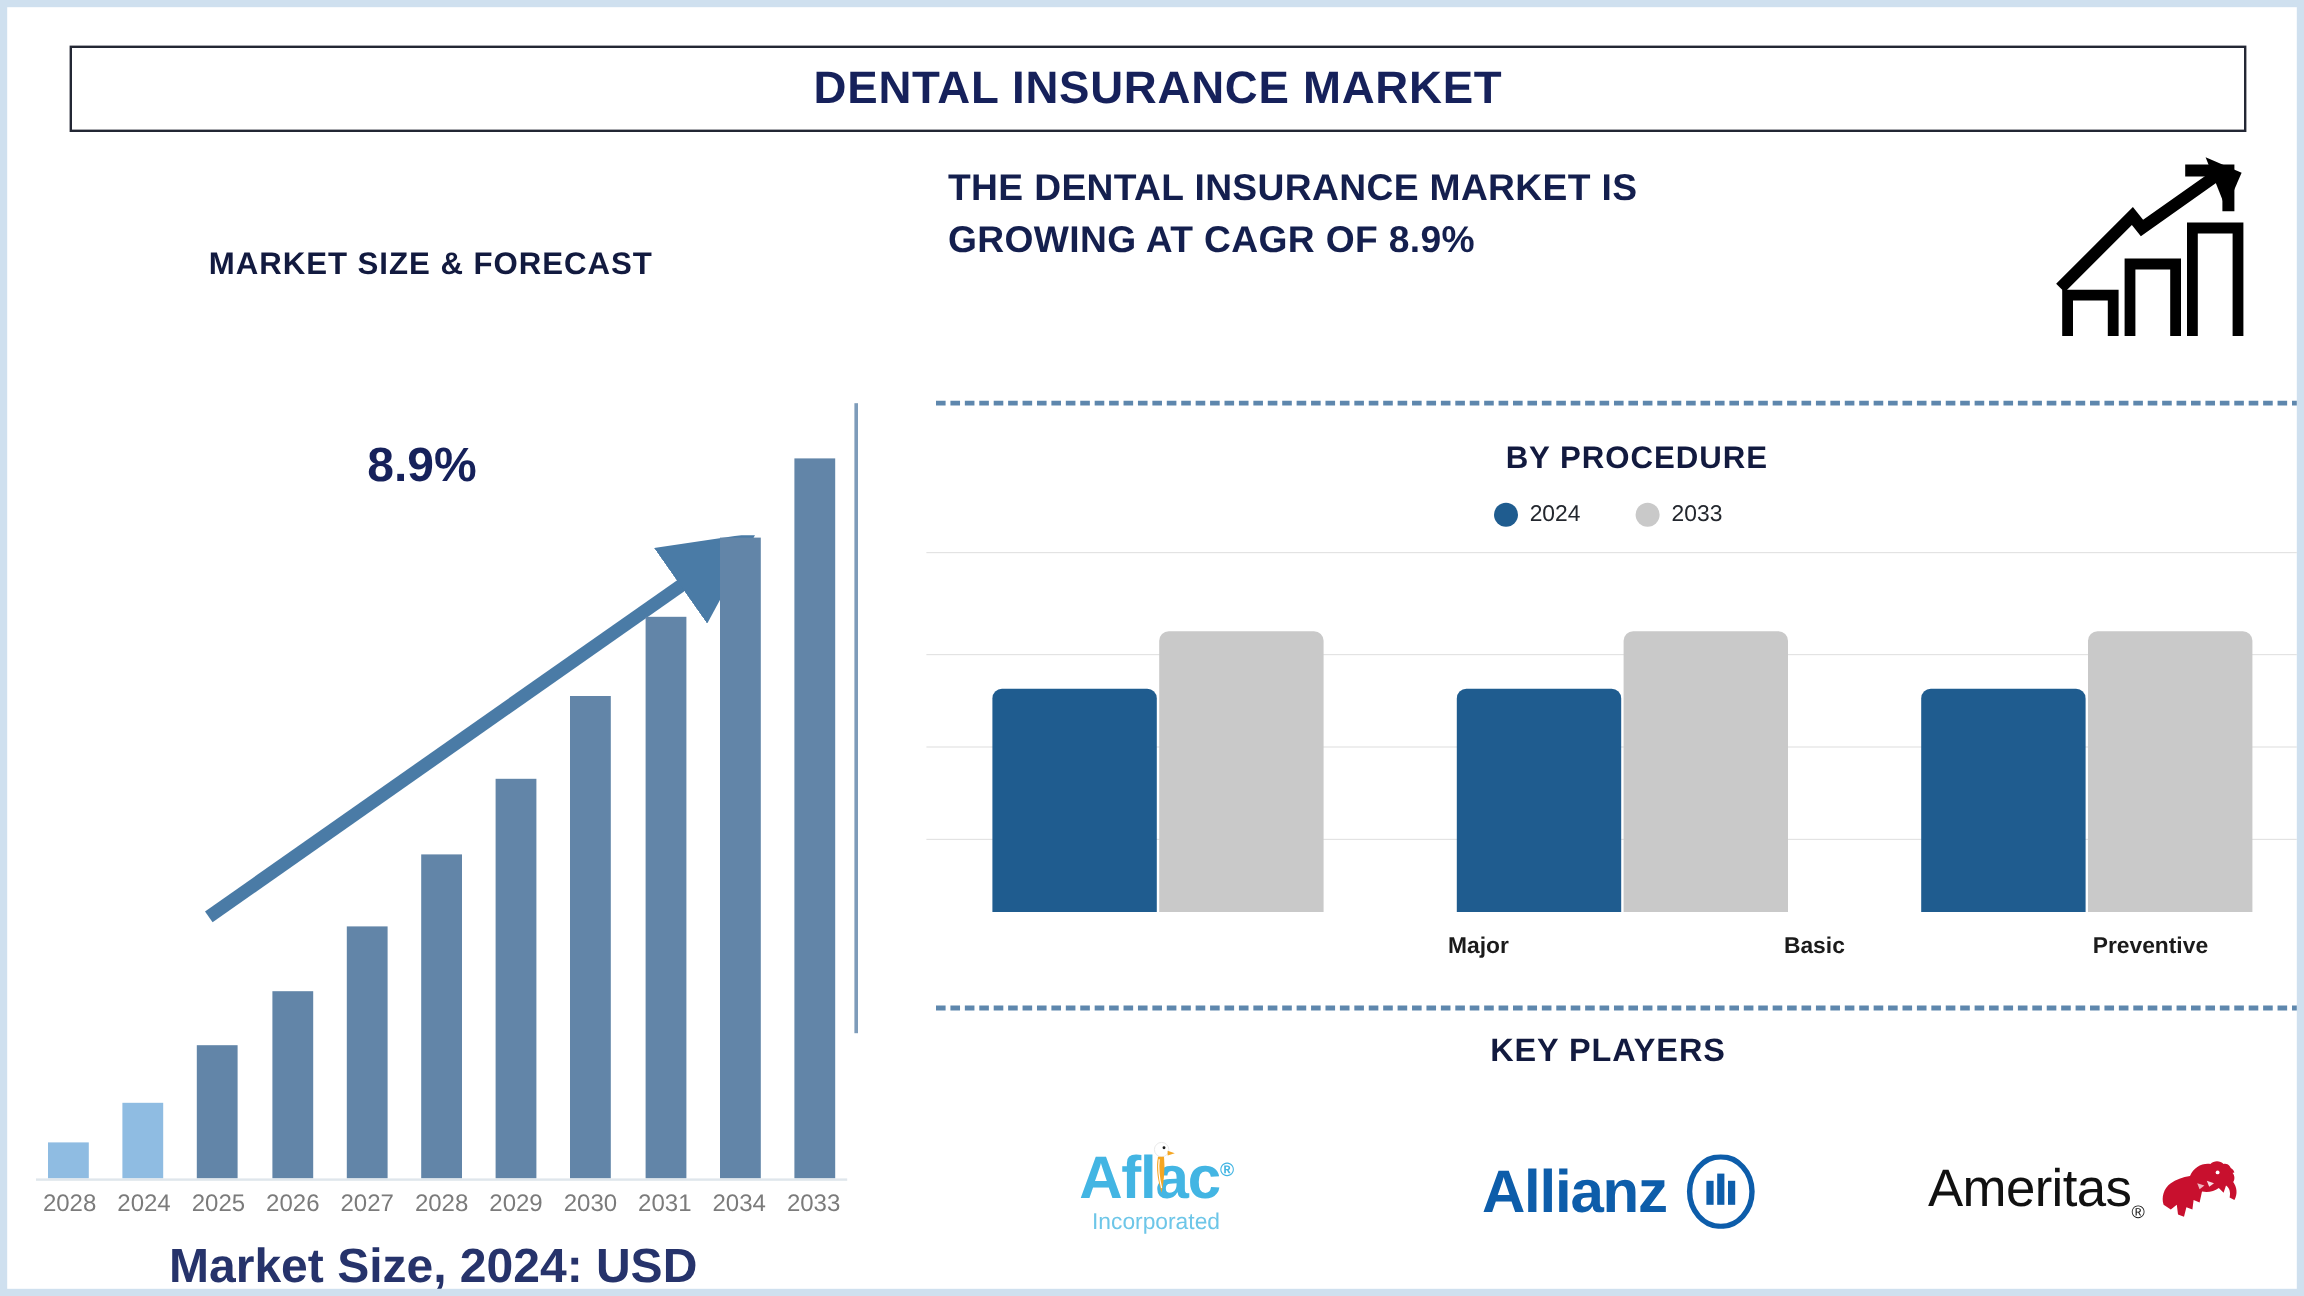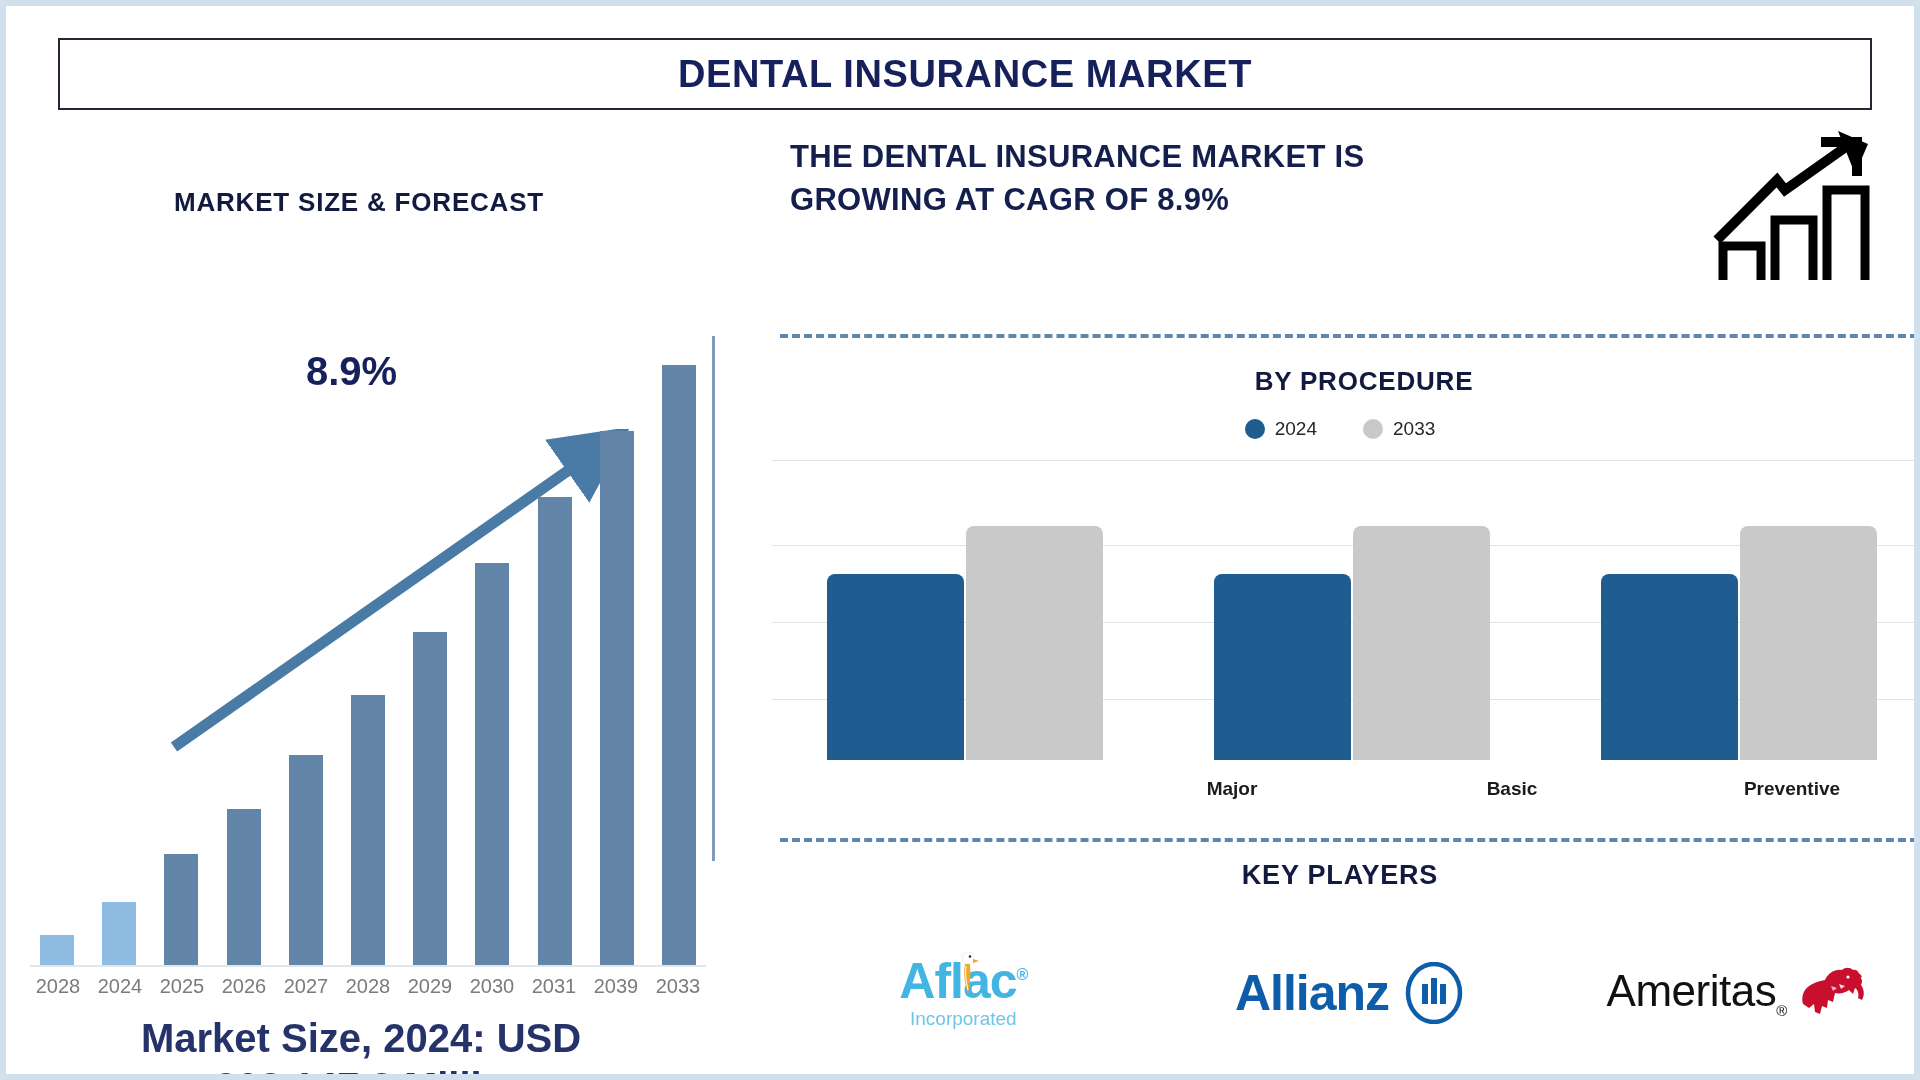--- a/index.html
+++ b/index.html
@@ -43,21 +43,21 @@
     letter-spacing: 0.6px;
     color: #16215b;
     font-family: "Liberation Sans", sans-serif;
     white-space: nowrap;
   }
 
   
   .left-panel {
     position: absolute;
     left: 0px;
-    top: 103px;
+    top: 120px;
     width: 706px;
     height: 940px;
   }
   .left-heading {
     position: absolute;
     left: 0;
     top: 78px;
     width: 706px;
     text-align: center;
     font-size: 26px;
@@ -425,21 +425,21 @@
     <div class="lc-labels">
       <div class="lc-label">2028</div>
       <div class="lc-label">2024</div>
       <div class="lc-label">2025</div>
       <div class="lc-label">2026</div>
       <div class="lc-label">2027</div>
       <div class="lc-label">2028</div>
       <div class="lc-label">2029</div>
       <div class="lc-label">2030</div>
       <div class="lc-label">2031</div>
-      <div class="lc-label">2039</div>
+      <div class="lc-label">2034</div>
       <div class="lc-label">2033</div>
     </div>
 
     <div class="market-size">
       <div>Market Size, 2024: USD</div>
       <div>~208,147.2 Million</div>
     </div>
   </div>
 
   <div class="v-divider"></div>

